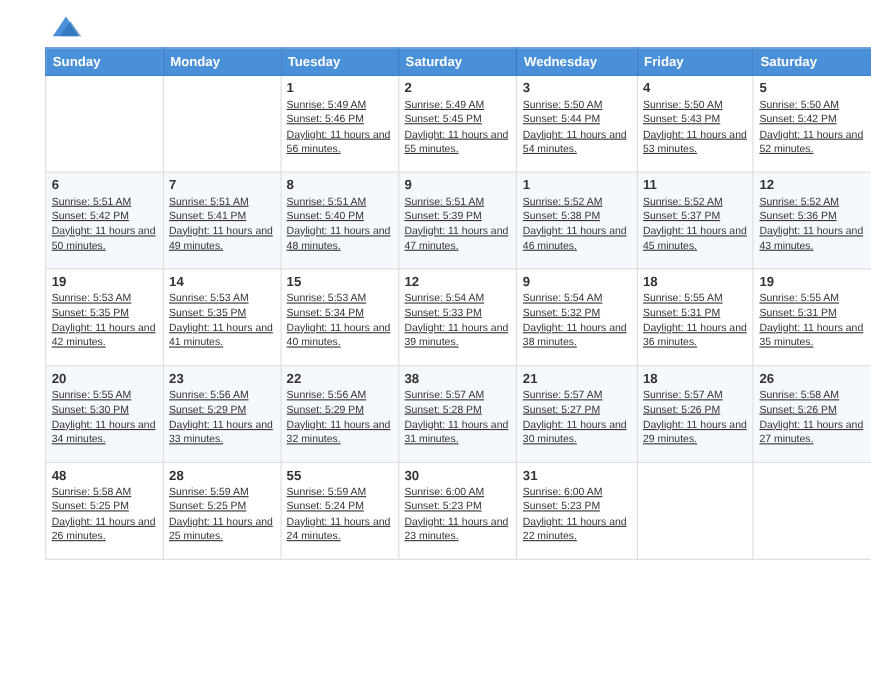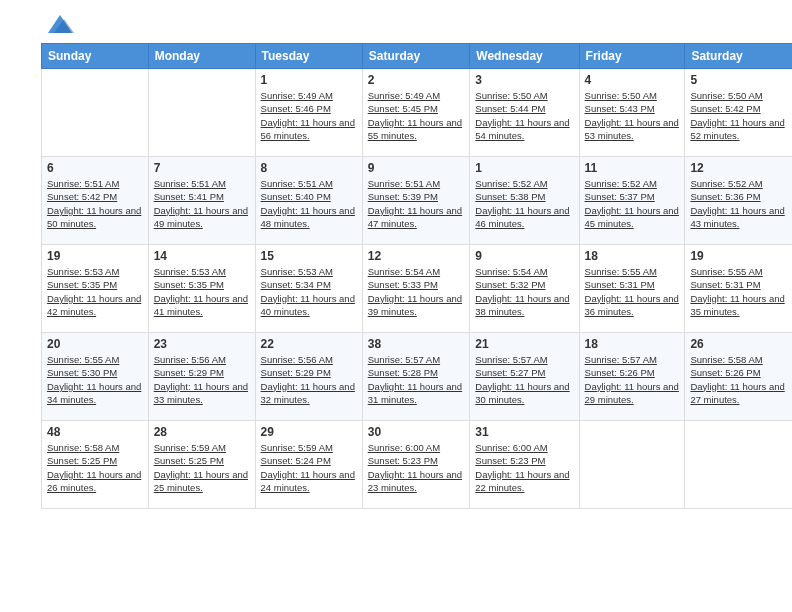--- a/index.html
+++ b/index.html
@@ -236,21 +236,21 @@
         <tr>
           <td>
             <span class="day-number">48</span>
             <div class="day-info">Sunrise: 5:58 AM<br>Sunset: 5:25 PM<br>Daylight: 11 hours and 26 minutes.</div>
           </td>
           <td>
             <span class="day-number">28</span>
             <div class="day-info">Sunrise: 5:59 AM<br>Sunset: 5:25 PM<br>Daylight: 11 hours and 25 minutes.</div>
           </td>
           <td>
-            <span class="day-number">29</span>
+            <span class="day-number">55</span>
             <div class="day-info">Sunrise: 5:59 AM<br>Sunset: 5:24 PM<br>Daylight: 11 hours and 24 minutes.</div>
           </td>
           <td>
             <span class="day-number">30</span>
             <div class="day-info">Sunrise: 6:00 AM<br>Sunset: 5:23 PM<br>Daylight: 11 hours and 23 minutes.</div>
           </td>
           <td>
             <span class="day-number">31</span>
             <div class="day-info">Sunrise: 6:00 AM<br>Sunset: 5:23 PM<br>Daylight: 11 hours and 22 minutes.</div>
           </td>

